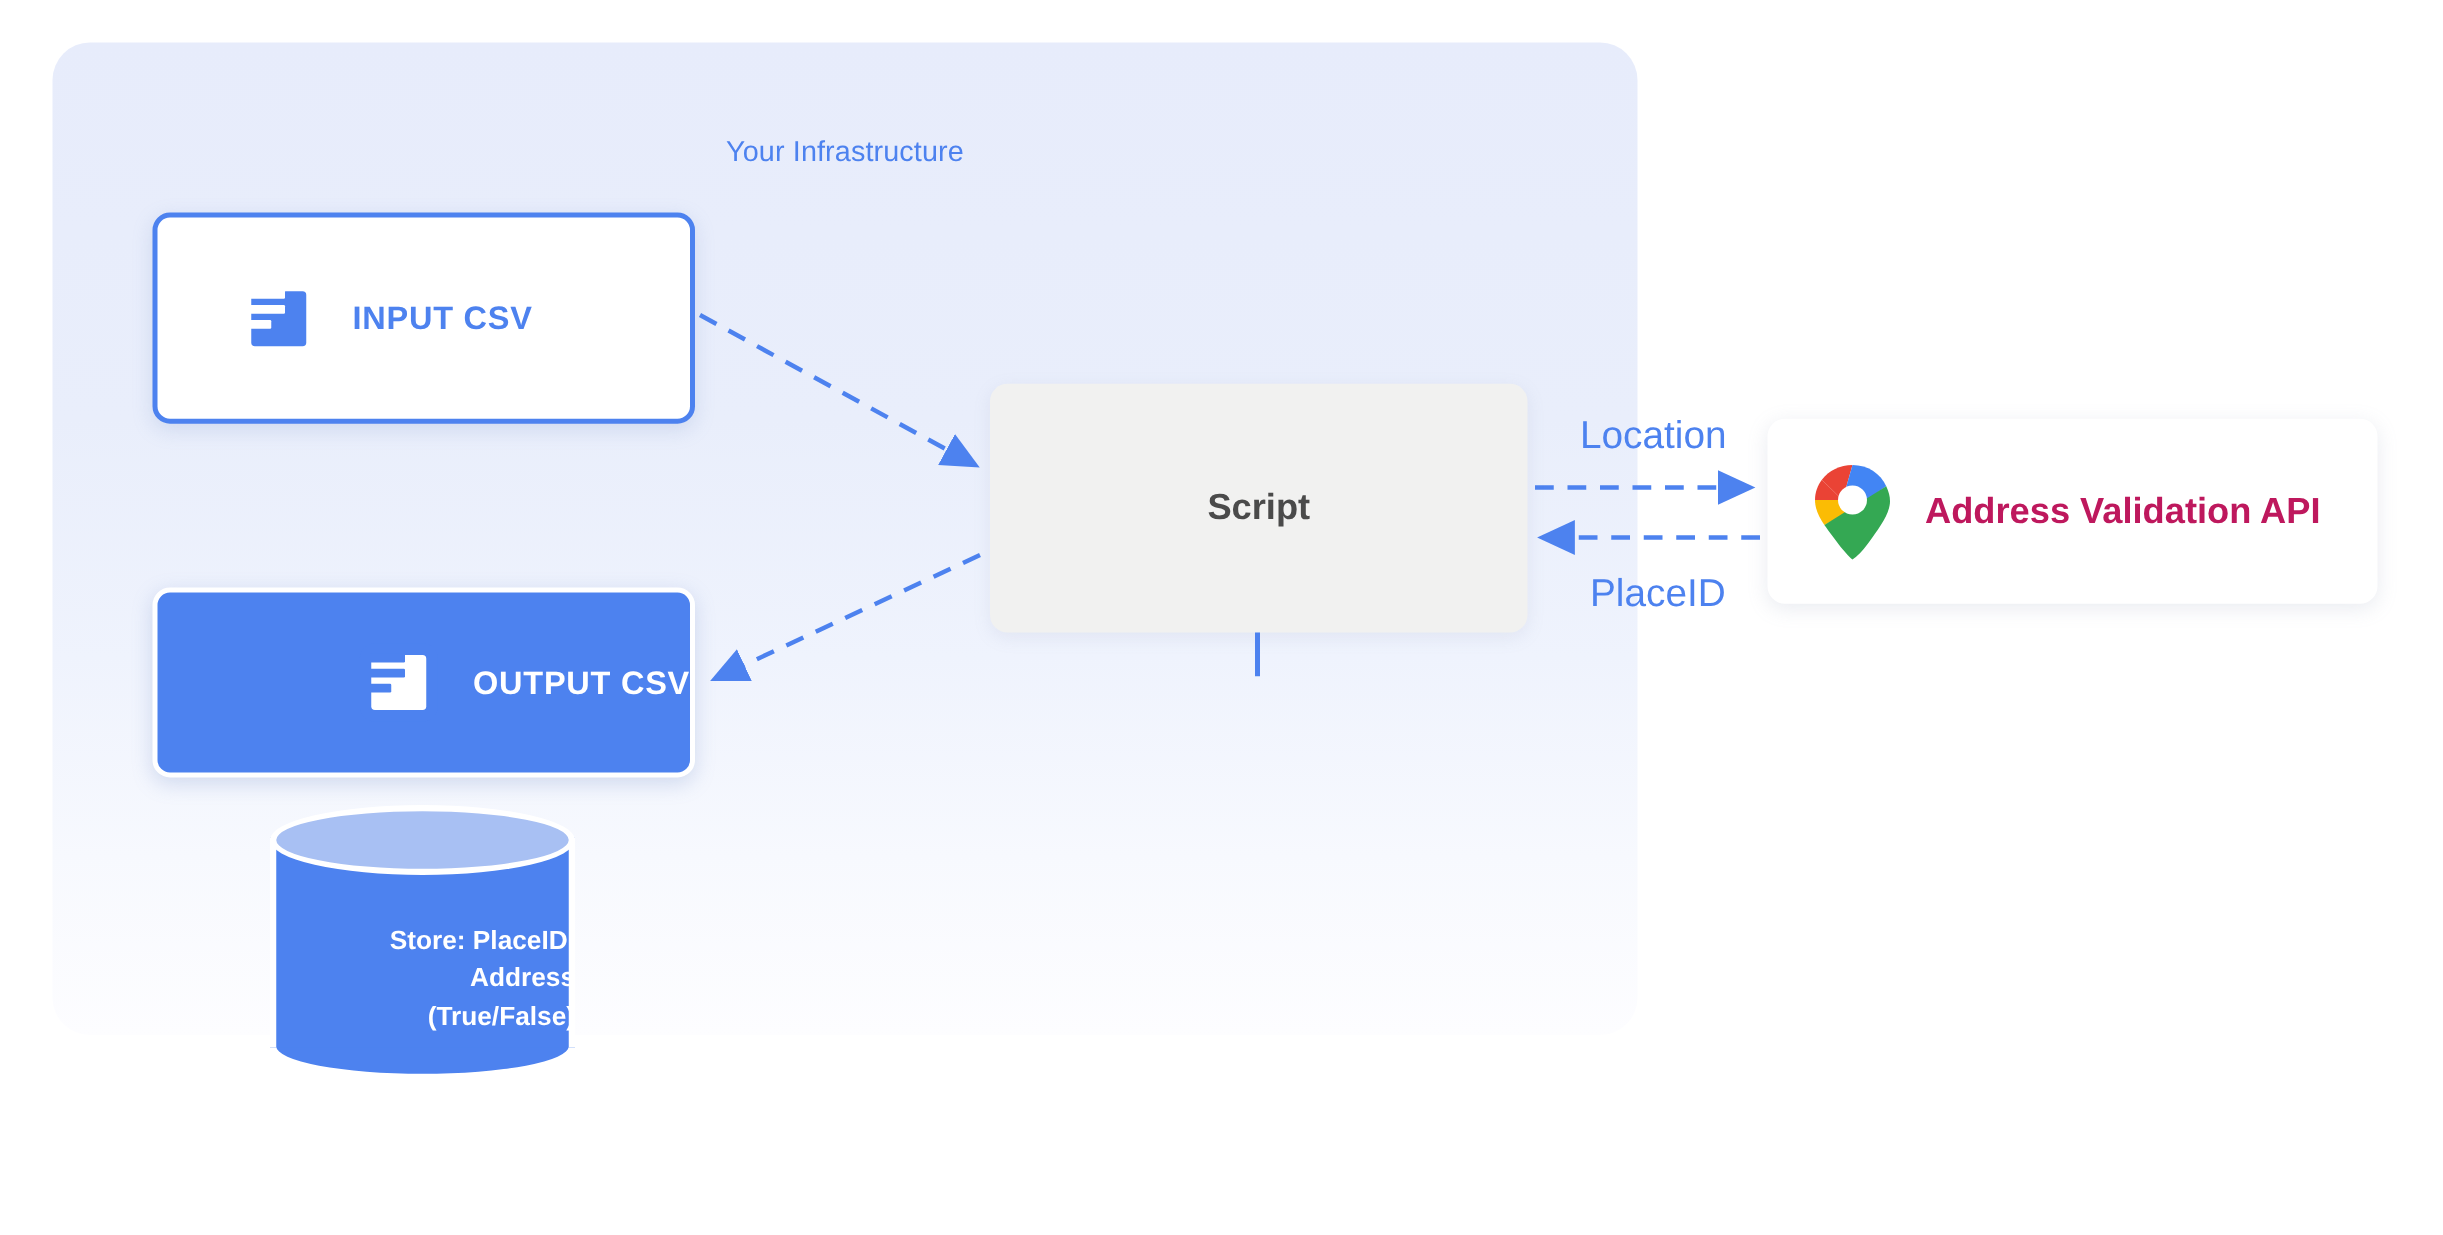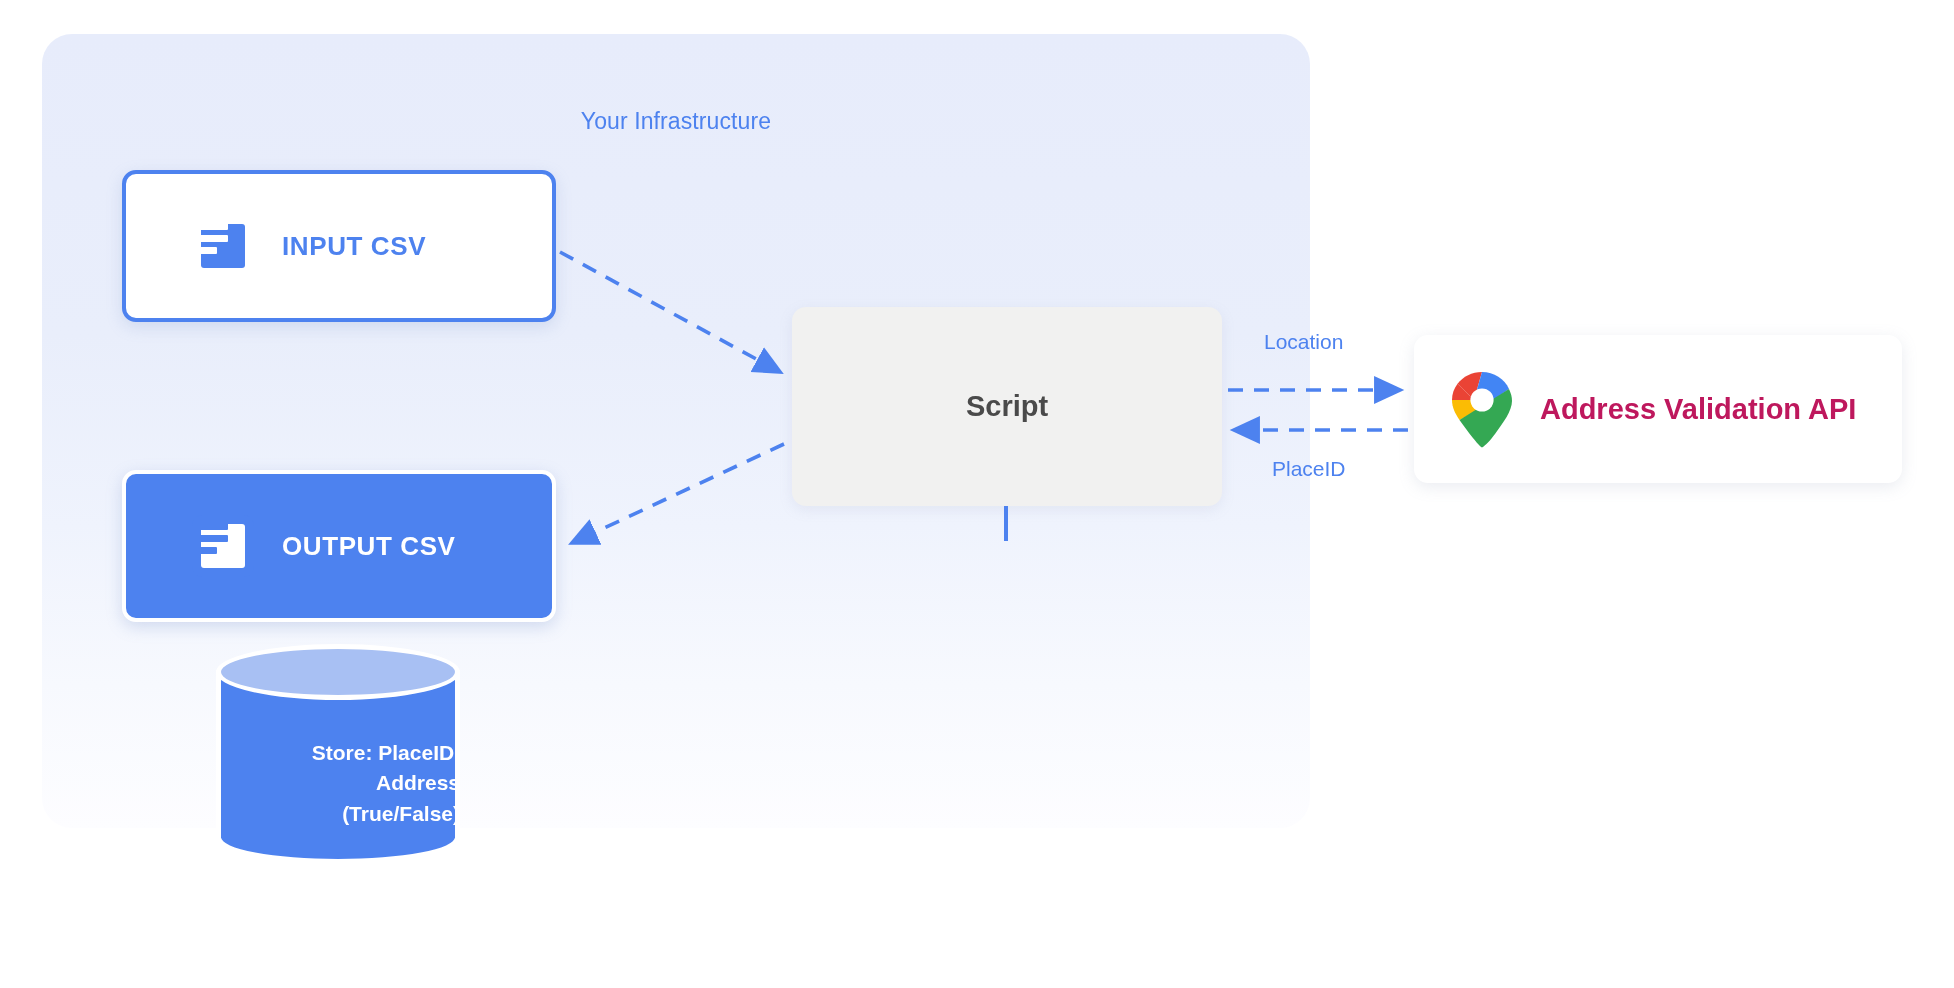--- a/index.html
+++ b/index.html
@@ -54,41 +54,42 @@
     display: flex;
     align-items: center;
     border-radius: 14px;
   }
 
   
   .input-csv {
     left: 122px;
     top: 170px;
     width: 434px;
-    height: 152px;
+    height: 169px;
     background: #ffffff;
     border: 4px solid #4d82ef;
     box-shadow: 0 5px 16px rgba(120,145,200,0.22);
   }
   .input-csv .csv-label {
     font-size: 26px;
     font-weight: bold;
     color: #4d82ef;
     letter-spacing: 0.6px;
   }
 
   
   .output-csv {
     left: 122px;
     top: 470px;
     width: 434px;
     height: 152px;
     background: #4d82ef;
     border: 4px solid #ffffff;
     box-shadow: 0 5px 16px rgba(120,145,200,0.28);
+    justify-content: flex-end;
   }
   .output-csv .csv-label {
     font-size: 26px;
     font-weight: bold;
     color: #ffffff;
     letter-spacing: 0.6px;
   }
 
   
   .csv-icon {
@@ -206,21 +207,21 @@
   }
   .api-label {
     font-size: 29px;
     font-weight: bold;
     color: #be185d;
   }
 
   
   .edge-label {
     position: absolute;
-    font-size: 21px;
+    font-size: 31px;
     color: #4d82ef;
     white-space: nowrap;
   }
   .label-location { left: 1264px; top: 330px; }
   .label-placeid  { left: 1272px; top: 457px; }
 
   
   .db-cyl {
     position: absolute;
     left: 216px;

